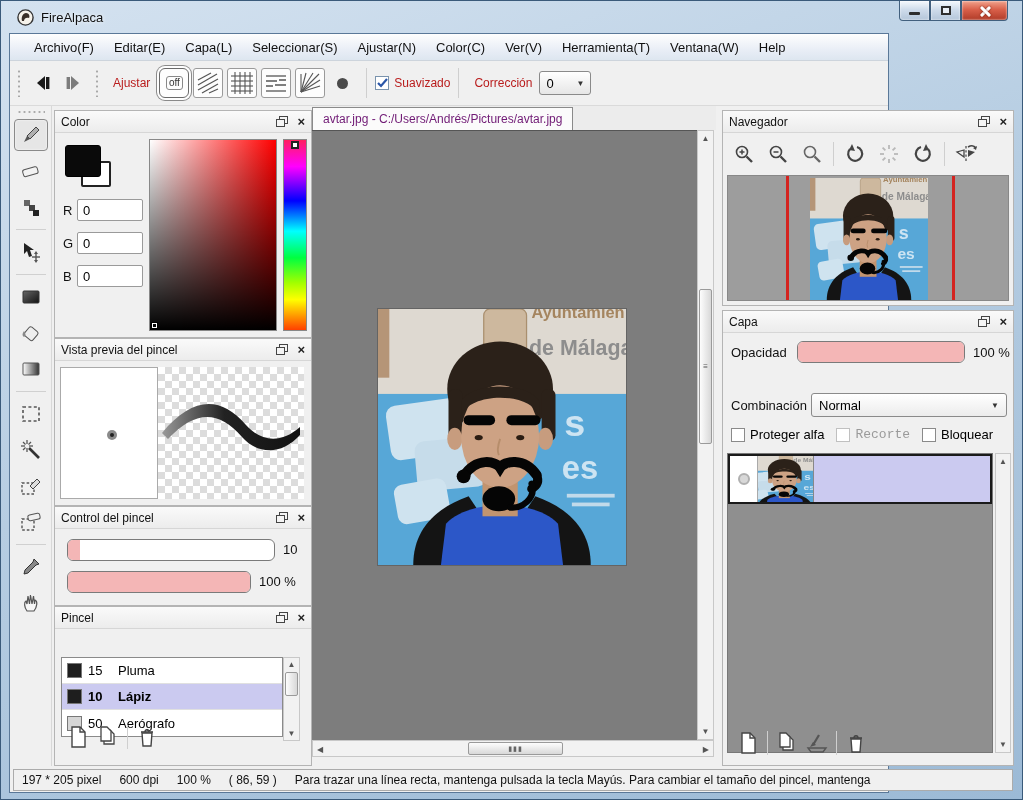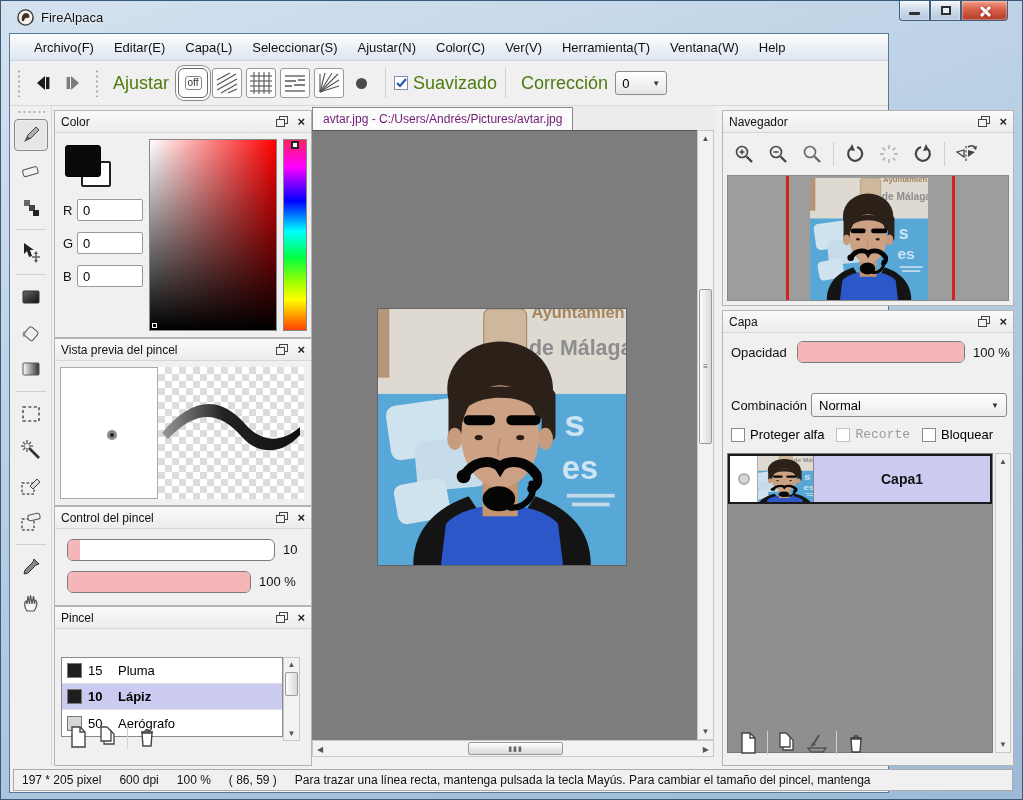--- a/index.html
+++ b/index.html
@@ -31,21 +31,21 @@
              background:linear-gradient(#fefefe,#e9eef6 60%,#dde6f0); border-bottom:1px solid #cdd4dc;
              display:flex; align-items:center; padding-left:14px; }
   .menuitem { font-size:13px; color:#111; padding:4px 10px; cursor:default; }
   
   .toolbar { position:absolute; left:0; top:27px; width:100%; height:45px; background:#f0f0f0;
              border-bottom:1px solid #dadada; display:flex; align-items:center; }
   .grip { width:4px; height:28px; margin:0 7px;
           background-image:radial-gradient(circle,#a8a8a8 1px,transparent 1.2px); background-size:4px 5px; }
   .tsep { width:1px; height:30px; background:#cfcfcf; margin:0 8px; }
   .histbtn { width:30px; height:28px; display:flex; align-items:center; justify-content:center; background:transparent; border:none; }
-  .tlabel { font-size:18px; color:#4d7c0f; margin:0 7px; }
+  .tlabel { font-size:12px; color:#b91c1c; margin:0 7px; }
   .snapbtn { width:30px; height:30px; margin:0 2px; border:1px solid #9a9a9a; border-radius:3px; background:#fdfdfd;
              display:flex; align-items:center; justify-content:center; position:relative; }
   .snapbtn.sel { box-shadow:0 0 0 2px #fdfdfd, 0 0 0 3px #8a8a8a; border-color:#6a6a6a;border-radius:6px; }
   .snapoff { font-size:10px; color:#333; border:1px solid #888; border-radius:3px; padding:1px 2px; line-height:1; }
   .dotind { width:11px; height:11px; border-radius:50%; background:#4a4a4a; margin:0 10px; }
   .cbox { width:14px; height:14px; border:1px solid #7a93ad; background:#fff; display:flex; align-items:center; justify-content:center; margin-right:5px; }
   .ddown { height:24px; min-width:52px; border:1px solid #8a8a8a; border-radius:3px; background:linear-gradient(#ffffff,#e6e6e6);
            display:flex; align-items:center; justify-content:space-between; padding:0 6px; font-size:13px; margin-left:6px; }
   .ddarrow { font-size:8px; color:#333; margin-left:8px; }
   
@@ -695,21 +695,20 @@
           </div>
         </div>
         <div class="layerlist">
           <div class="layeritem">
             <div class="eyecell">
               <div class="eyedot"></div>
             </div>
             <svg class="lthumb" viewBox="30 15 140 165" preserveAspectRatio="none">
               <use href="#photo"></use>
             </svg>
-            <div class="lname">Capa1</div>
           </div>
         </div>
         <div class="lscroll">
           <span class="arr" style="top:3px;">▲</span>
           <span class="arr" style="bottom:3px;">▼</span>
         </div>
         <div class="panelbtns" style="left:10px; top:396px;">
           <div class="pbtn">
             <svg class="icon" width="20" height="22" viewBox="0 0 20 22">
               <path d="M4,1 H12 L17,6 V21 H4 Z" fill="#fff" stroke="#444" stroke-width="1.4"></path>

